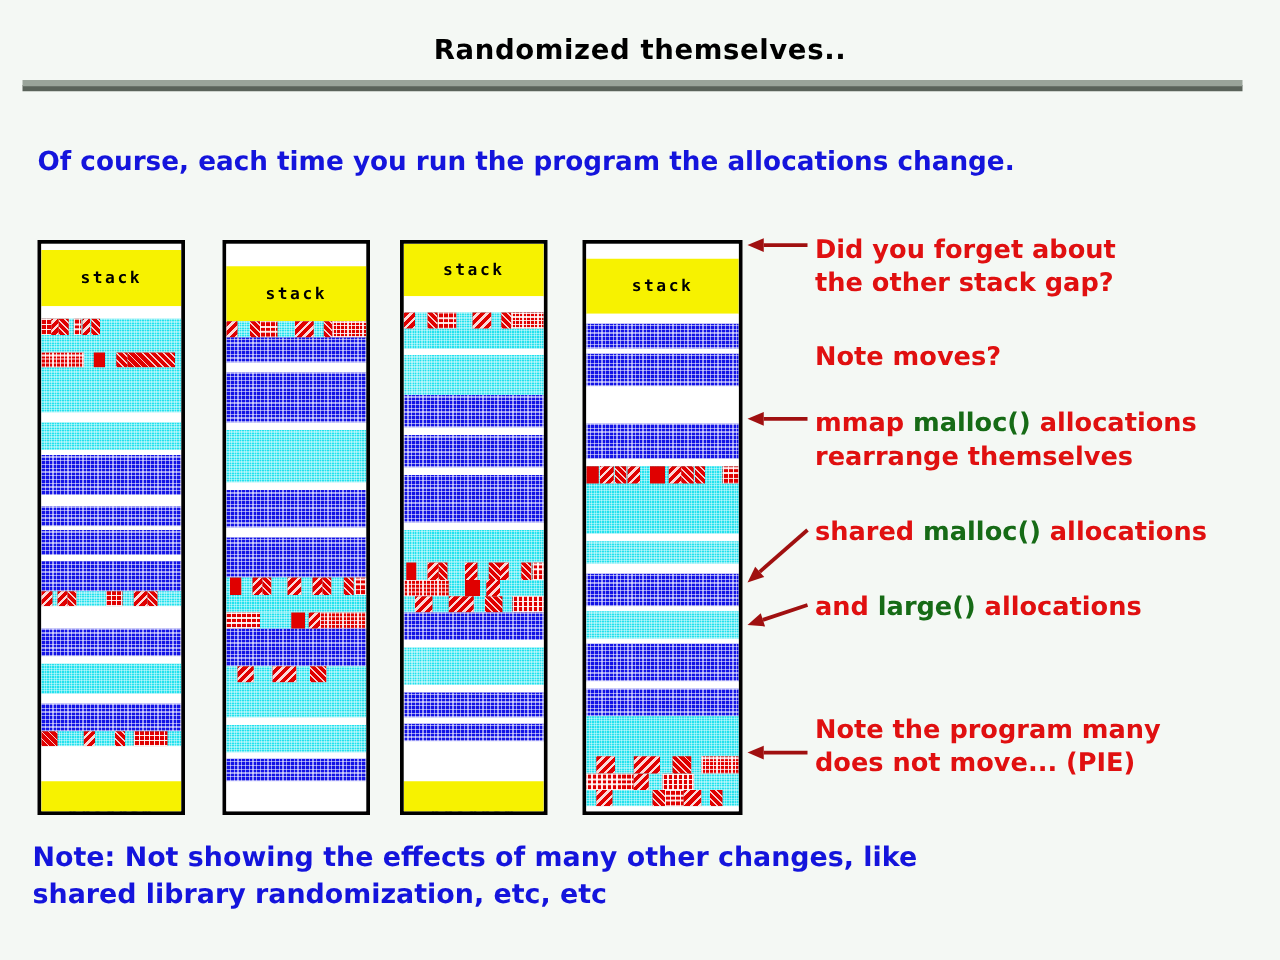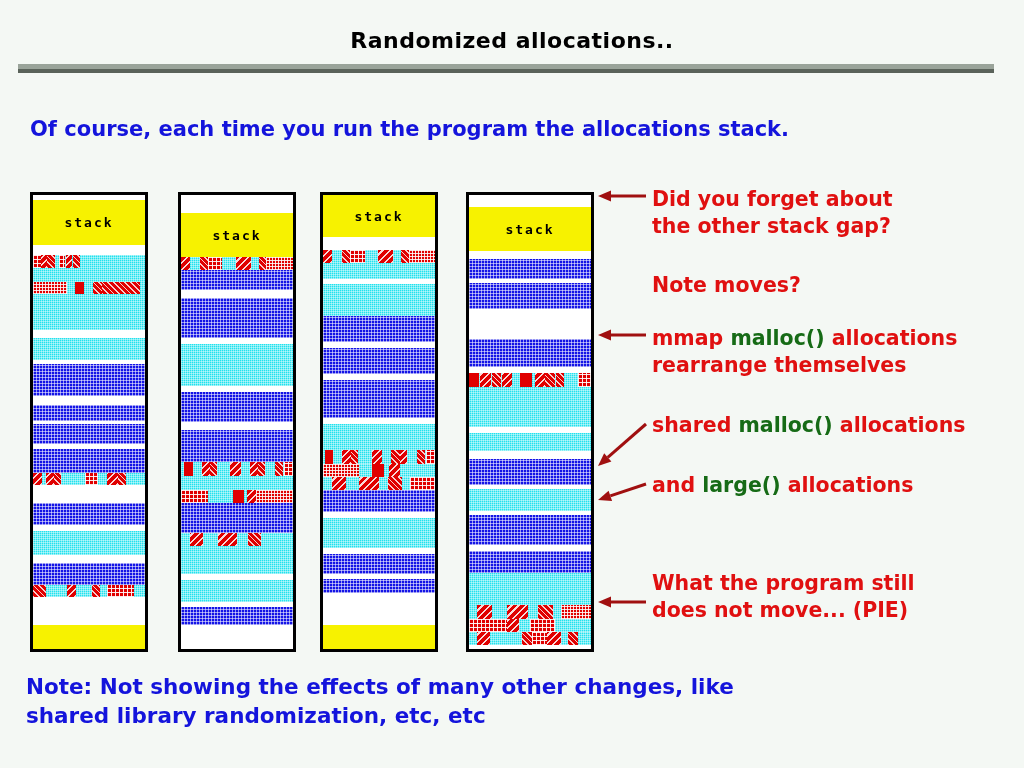--- a/index.html
+++ b/index.html
@@ -111,24 +111,24 @@
     font-size:20.5px;
     line-height:1.3;
     white-space:pre-line;
   }
   .annot .fn{color:#166b16;}
   #arrows{position:absolute;left:0;top:0;width:1024px;height:768px;pointer-events:none;}
 </style>
 </head>
 <body>
 
-<div id="slide-title">Randomized allocations..</div>
+<div id="slide-title">Randomized themselves..</div>
 <div id="title-rule"></div>
 
-<div id="intro-text" class="blue-text">Of course, each time you run the program the allocations stack.</div>
+<div id="intro-text" class="blue-text">Of course, each time you run the program the allocations change.</div>
 
 <div id="memory-maps">
     <div class="mem-col" style="left: 30px; top: 192px; width: 118px; height: 460px;">
       <div class="band white" style="top: 0px; height: 5px;"></div>
       <div class="band yellow" style="top: 5px; height: 45px;">
         <span>stack</span>
       </div>
       <div class="band white" style="top: 50px; height: 10px;"></div>
       <div class="band redrow" style="top: 60px; height: 13px;">
         <div class="chunk grid" style="left: 0%; width: 6.77966%;"></div>
@@ -370,18 +370,18 @@
   </svg>
 
 <div id="annotations-layer">
     <div class="annot" style="left: 652px; top: 186px;">Did you forget about
 the other stack gap?</div>
     <div class="annot" style="left: 652px; top: 272px;">Note moves?</div>
     <div class="annot" style="left: 652px; top: 325px;"><span>mmap </span><span class="fn">malloc()</span><span> allocations
 rearrange themselves</span></div>
     <div class="annot" style="left: 652px; top: 412px;"><span>shared </span><span class="fn">malloc()</span><span> allocations</span></div>
     <div class="annot" style="left: 652px; top: 472px;"><span>and </span><span class="fn">large()</span><span> allocations</span></div>
-    <div class="annot" style="left: 652px; top: 570px;">What the program still
+    <div class="annot" style="left: 652px; top: 570px;">Note the program many
 does not move... (PIE)</div>
   </div>
 
 <div id="bottom-note" class="blue-text">Note: Not showing the effects of many other changes, like
 shared library randomization, etc, etc</div>
 
 </body></html>

